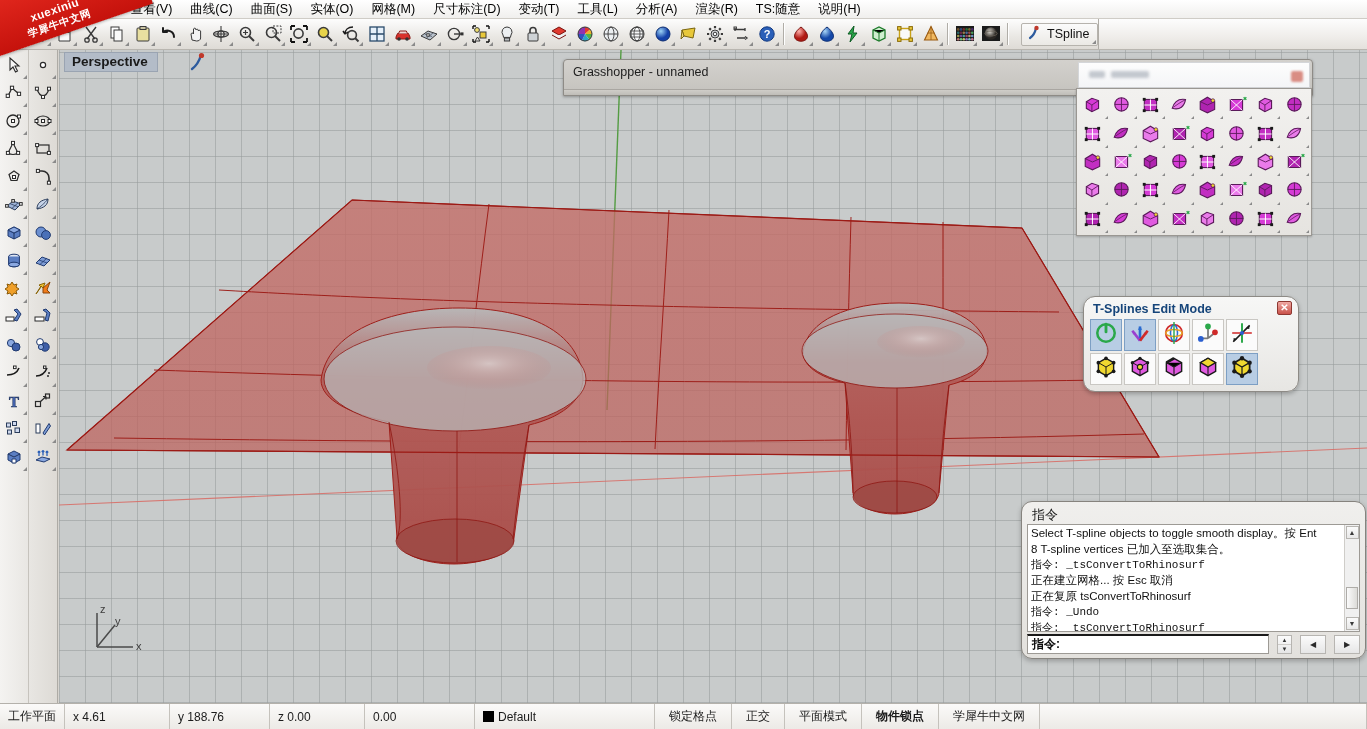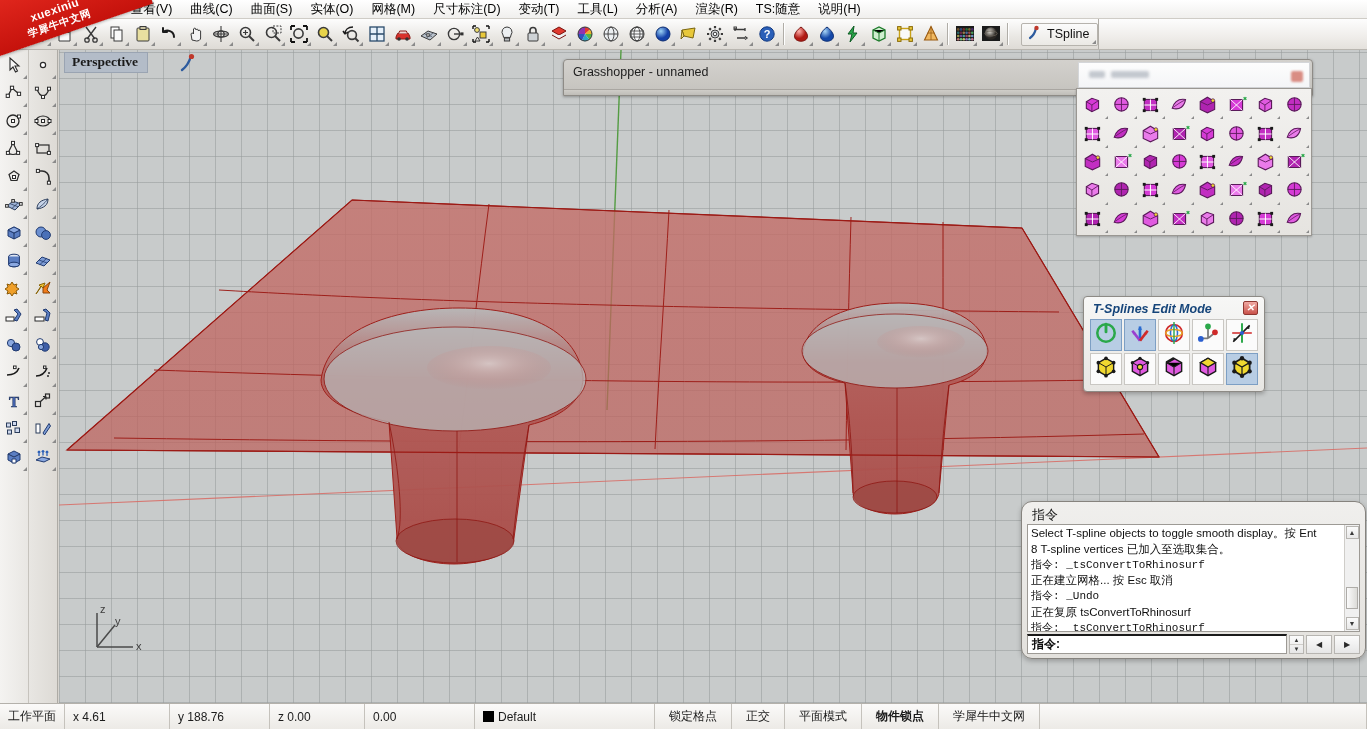--- a/index.html
+++ b/index.html
@@ -98,21 +98,21 @@
     background: #c8cbcb; overflow: hidden;
   }
   #grid-far {
     position: absolute; inset: 0;
     background-image:
       repeating-linear-gradient(90deg, rgba(150,155,155,.55) 0 1px, transparent 1px 26px),
       repeating-linear-gradient(0deg,  rgba(150,155,155,.55) 0 1px, transparent 1px 26px);
   }
   #vp-title {
     position: absolute; left: 5px; top: 2px; z-index: 30;
-    display: flex; align-items: center; gap: 28px; font-family: Liberation Serif, serif;
+    display: flex; align-items: center; gap: 28px;
   }
   #vp-title-label {
     background: #b3bcc8; color: #1a1a1a; font-weight: bold;
     font-size: 13.5px; padding: 1px 9px 2px 7px;
     border: 1px solid #9aa4b2;
   }
   #vp-title-icon { width: 22px; height: 20px; }
   #axis-gizmo { position: absolute; left: 30px; bottom: 48px; z-index: 20; }
 
   
@@ -162,24 +162,24 @@
     position: relative; cursor: default;
   }
   .ts-cell::after {
     content: ""; position: absolute; right: 0; bottom: 0;
     width: 0; height: 0;
     border-left: 3px solid transparent; border-bottom: 3px solid #8a8a8a;
   }
 
   
   #ts-edit {
-    position: absolute; left: 1083px; top: 296px; width: 182px; height: 96px;
+    position: absolute; left: 1083px; top: 296px; width: 216px; height: 96px;
     background: linear-gradient(#f7f7f6,#e7e6e3);
-    border: 1px solid #8d8a85; border-radius: 4px;
-    box-shadow: 0 2px 4px rgba(0,0,0,.25); z-index: 45; font-style: italic;
+    border: 1px solid #8d8a85; border-radius: 12px;
+    box-shadow: 0 2px 4px rgba(0,0,0,.25); z-index: 45;
   }
   #ts-edit-title {
     position: absolute; left: 9px; top: 5px;
     font-size: 12.5px; font-weight: bold; color: #16457a;
   }
   #ts-edit-close {
     position: absolute; right: 6px; top: 4px; width: 15px; height: 14px;
     background: linear-gradient(#f0a9a3,#c9524a);
     border: 1px solid #8e3731; border-radius: 2px;
     color: #fff; font-size: 10px; font-weight: bold;
@@ -230,21 +230,21 @@
     justify-content: center; background: linear-gradient(#fbfbfb,#e8e8e8);
     border: 1px solid #b7b5b1; font-size: 7px; color: #3a3a3a; cursor: default;
   }
   #cmd-thumb {
     width: 12px; height: 22px; margin-top: 48px; margin-bottom: auto;
     background: linear-gradient(90deg,#fbfbfb,#dcdbd8);
     border: 1px solid #aeaca8; cursor: default;
   }
   #cmd-input-row {
     position: absolute; left: 5px; right: 5px; bottom: 4px; height: 20px;
-    display: flex; align-items: center; gap: 2px;
+    display: flex; align-items: center; gap: 8px;
   }
   #cmd-prompt {
     flex: 1; height: 20px; background: #fff; border: 1px solid #9d9a95;
     border-top: 2px solid #1a1a1a;
     font-size: 12px; color: #0d0d0d; font-weight: bold;
     display: flex; align-items: center; padding-left: 4px;
   }
   #cmd-spin {
     width: 15px; height: 19px; display: flex; flex-direction: column;
     background: linear-gradient(#fbfbfb,#e6e6e6); border: 1px solid #b7b5b1;
@@ -1453,22 +1453,22 @@
   </div>
 
   <div id="cmd-panel">
     <div id="cmd-title">指令</div>
     <div id="cmd-body">
       <div id="cmd-lines">
           <div class="cmd-line">Select T-spline objects to toggle smooth display。按 Ent</div>
           <div class="cmd-line">8 T-spline vertices 已加入至选取集合。</div>
           <div class="cmd-line mono">指令: _tsConvertToRhinosurf</div>
           <div class="cmd-line">正在建立网格... 按 Esc 取消</div>
+          <div class="cmd-line">正在复原 tsConvertToRhinosurf</div>
           <div class="cmd-line mono">指令: _Undo</div>
-          <div class="cmd-line">正在复原 tsConvertToRhinosurf</div>
           <div class="cmd-line mono">指令: _tsConvertToRhinosurf</div>
         </div>
       <div id="cmd-vscroll">
         <div class="sc-arrow">▲</div>
         <div id="cmd-thumb"></div>
         <div class="sc-arrow">▼</div>
       </div>
     </div>
     <div id="cmd-input-row">
       <div id="cmd-prompt">指令:</div>

